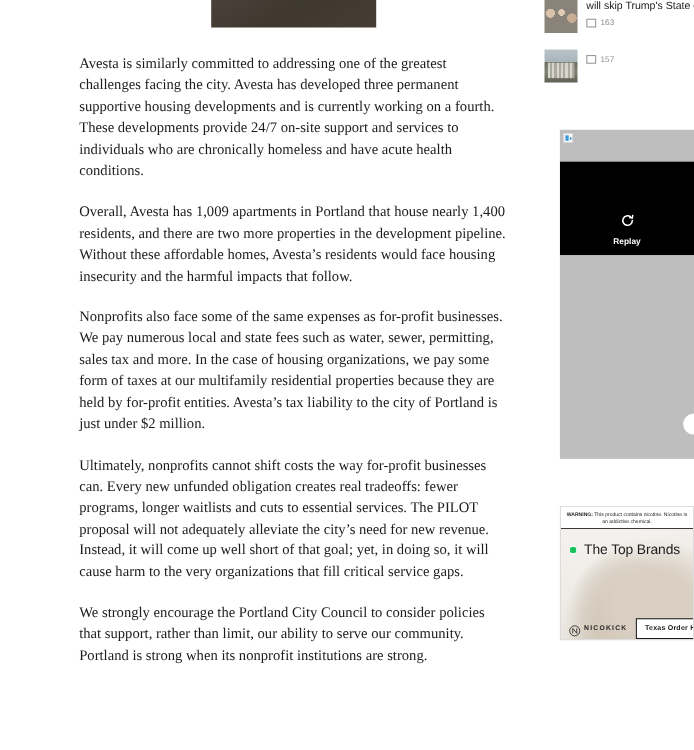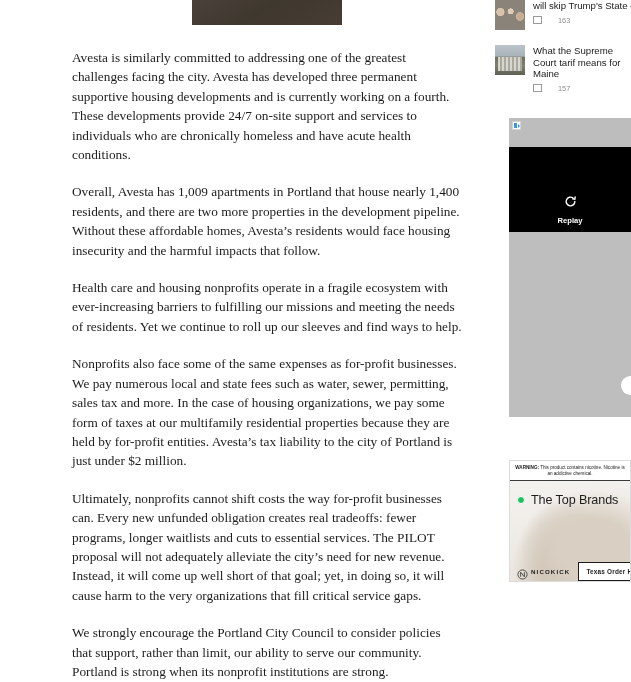--- a/index.html
+++ b/index.html
@@ -105,22 +105,22 @@
   .news-headline {
     font-family: "Liberation Sans", sans-serif;
     font-size: 9.6px;
     line-height: 11.6px;
     color: #1a1a1a;
     white-space: nowrap;
   }
   .news-headline.wrap { white-space: normal; }
   .news-meta {
     display: flex;
-    align-items: flex-start;
-    gap: 16px;
+    align-items: flex-end;
+    gap: 4px;
     margin-top: 4px;
   }
   .comment-box {
     width: 7px;
     height: 6px;
     border: 1px solid #9a9a9a;
     display: block;
     flex: 0 0 auto;
   }
   .comment-count {
@@ -314,21 +314,20 @@
 
 <div class="page">
 
   <div class="article">
 
     <div class="hero-image"></div>
 
     <div class="body-copy">
       <p>Avesta is similarly committed to addressing one of the greatest challenges facing the city. Avesta has developed three permanent supportive housing developments and is currently working on a fourth. These developments provide 24/7 on-site support and services to individuals who are chronically homeless and have acute health conditions.</p>
       <p>Overall, Avesta has 1,009 apartments in Portland that house nearly 1,400 residents, and there are two more properties in the development pipeline. Without these affordable homes, Avesta’s residents would face housing insecurity and the harmful impacts that follow.</p>
-      <p>Health care and housing nonprofits operate in a fragile ecosystem with ever-increasing barriers to fulfilling our missions and meeting the needs of residents. Yet we continue to roll up our sleeves and find ways to help.</p>
       <p>Nonprofits also face some of the same expenses as for-profit businesses. We pay numerous local and state fees such as water, sewer, permitting, sales tax and more. In the case of housing organizations, we pay some form of taxes at our multifamily residential properties because they are held by for-profit entities. Avesta’s tax liability to the city of Portland is just under $2 million.</p>
       <p>Ultimately, nonprofits cannot shift costs the way for-profit businesses can. Every new unfunded obligation creates real tradeoffs: fewer programs, longer waitlists and cuts to essential services. The PILOT proposal will not adequately alleviate the city’s need for new revenue. Instead, it will come up well short of that goal; yet, in doing so, it will cause harm to the very organizations that fill critical service gaps.</p>
       <p>We strongly encourage the Portland City Council to consider policies that support, rather than limit, our ability to serve our community. Portland is strong when its nonprofit institutions are strong.</p>
     </div>
 
   </div>
 
   <div class="rail">
 
     <div class="rail-news">
@@ -340,21 +339,20 @@
           <div class="news-meta">
             <span class="comment-box"></span>
             <span class="comment-count">163</span>
           </div>
         </div>
       </div>
 
       <div class="news-item">
         <div class="news-thumb thumb-building"></div>
         <div class="news-text">
-          <div class="news-headline wrap">What the Supreme Court tarif means for Maine</div>
           <div class="news-meta">
             <span class="comment-box"></span>
             <span class="comment-count">157</span>
           </div>
         </div>
       </div>
     </div>
 
     <div class="ad-video">
       <span class="adchoices"></span>

